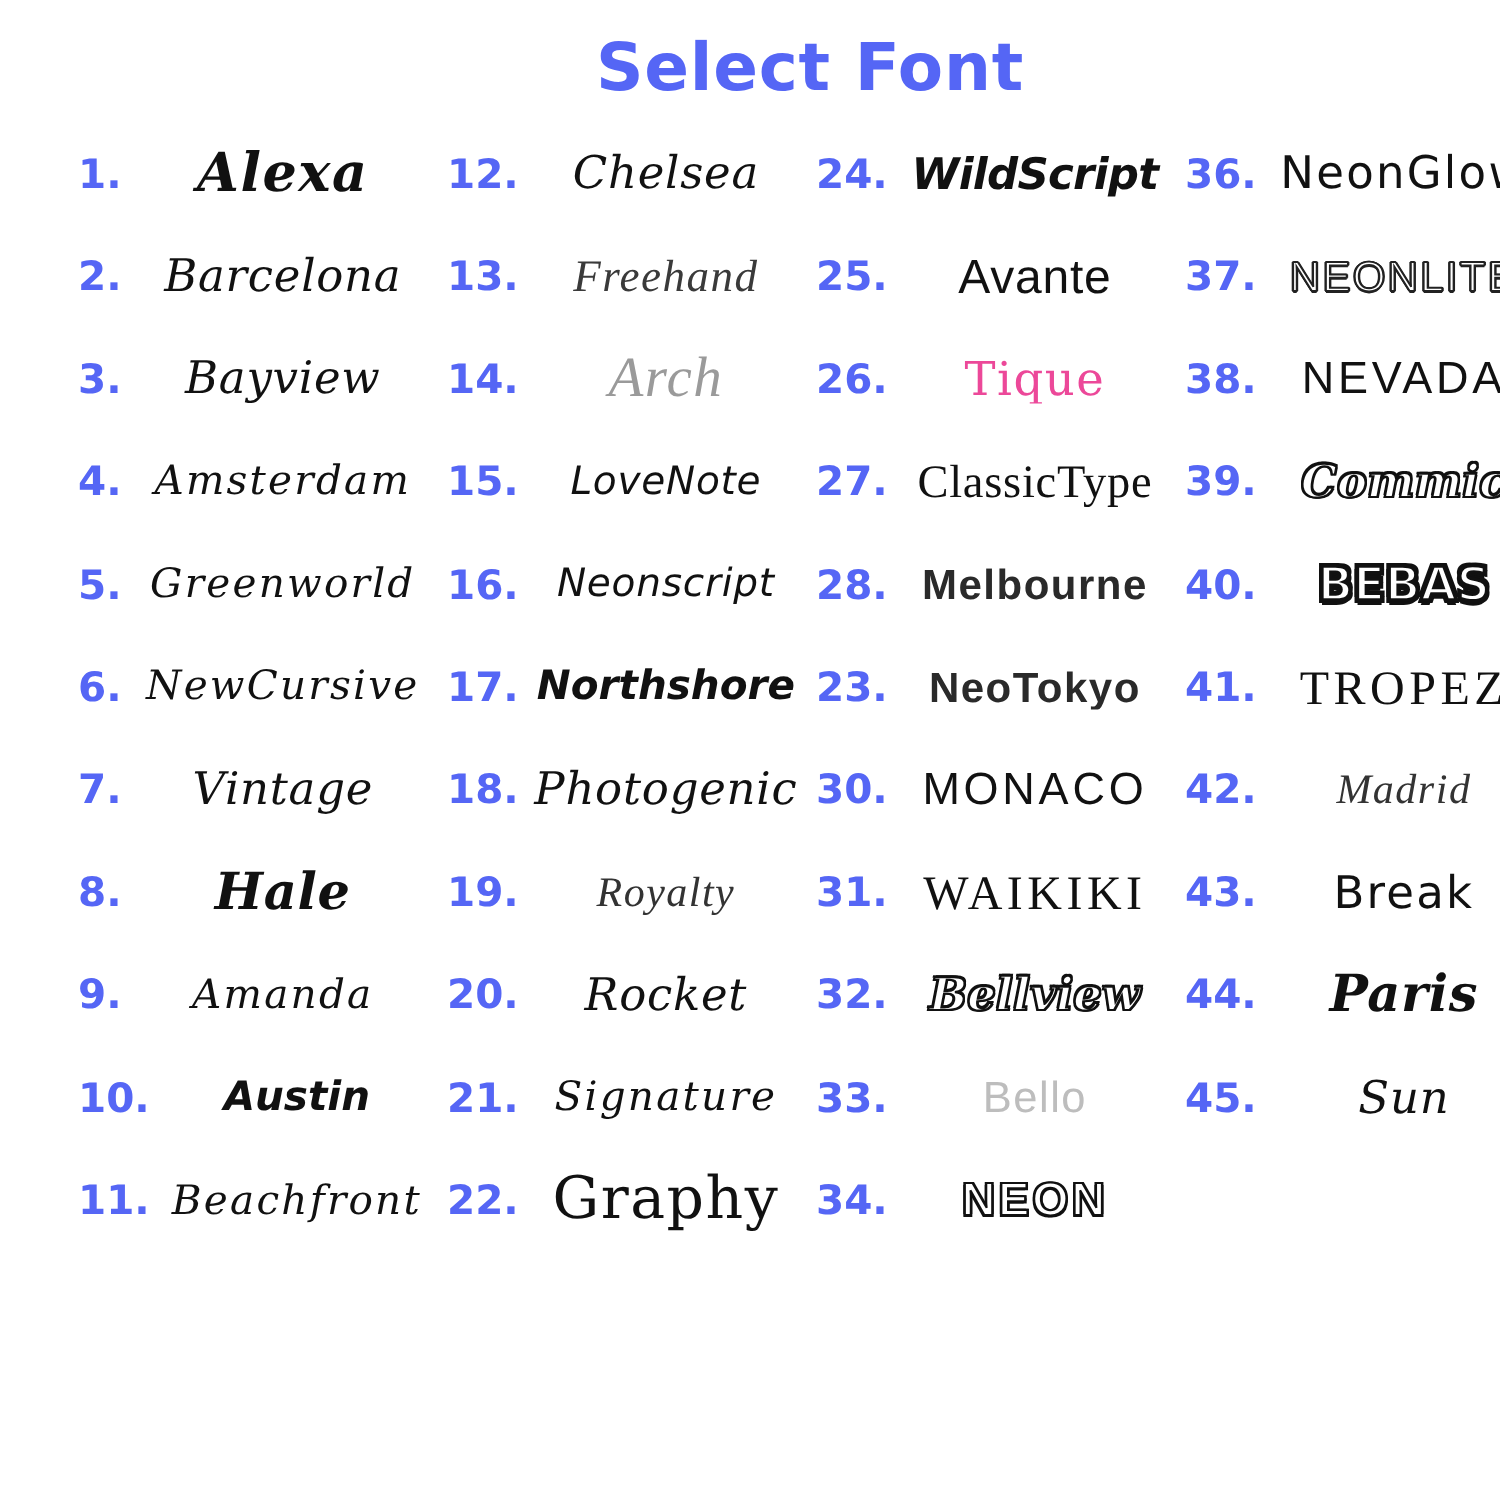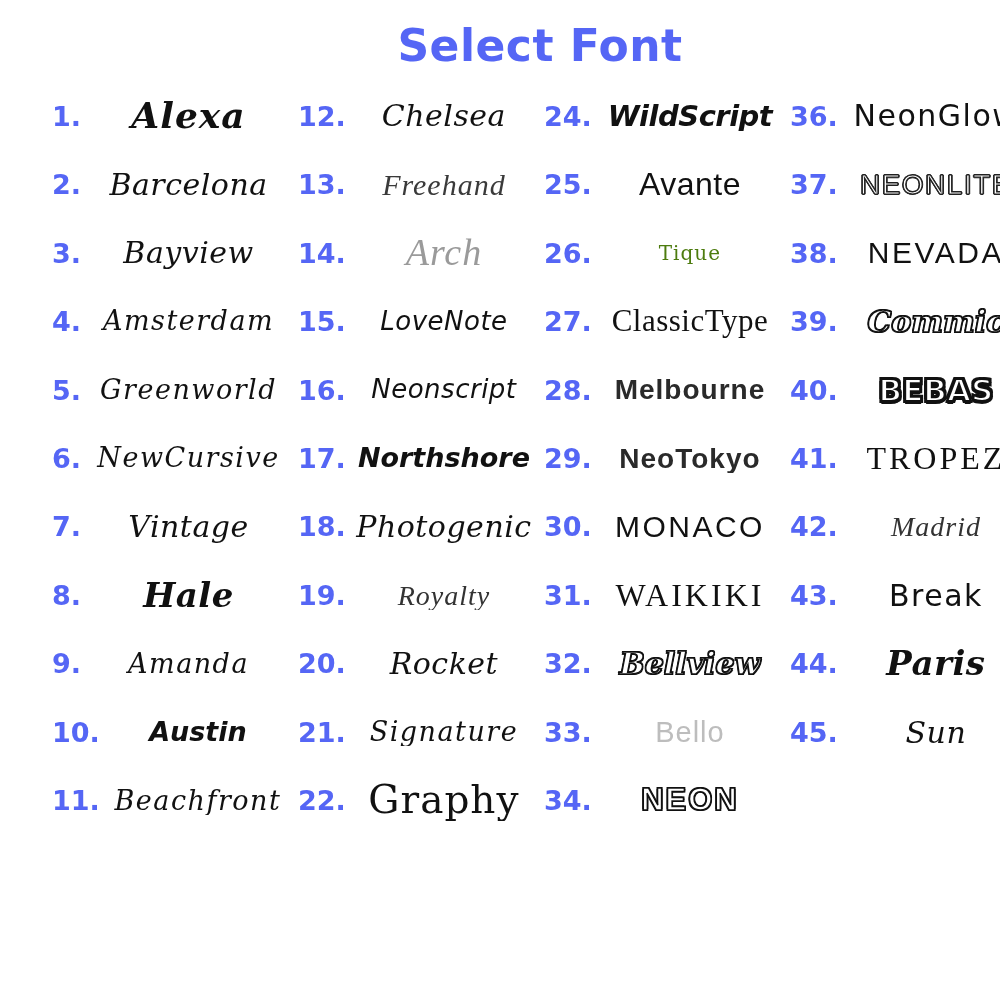--- a/index.html
+++ b/index.html
@@ -217,23 +217,23 @@
     color: #9a9a9a;
   }
   .s-faint-sans {
     font-family: "Liberation Sans", sans-serif;
     font-size: 29px;
     letter-spacing: 1px;
     color: #bdbdbd;
   }
   .s-grey-serif {
     font-family: "DejaVu Serif", serif;
-    font-size: 20px;
-    letter-spacing: 1px;
-    color: #4d7c0f;
+    font-size: 31px;
+    letter-spacing: 1px;
+    color: #ec4899;
   }
   .s-round {
     font-family: "DejaVu Sans", sans-serif;
     font-size: 30px;
     letter-spacing: 1.5px;
   }
 </style>
 </head>
 <body>
 
@@ -330,21 +330,21 @@
 
     <div class="cell">
       <span class="num">6.</span>
       <span class="name s-script-thin">NewCursive</span>
     </div>
     <div class="cell">
       <span class="num">17.</span>
       <span class="name s-hand-bold">Northshore</span>
     </div>
     <div class="cell">
-      <span class="num">29.</span>
+      <span class="num">23.</span>
       <span class="name s-sans-thin">NeoTokyo</span>
     </div>
     <div class="cell">
       <span class="num">41.</span>
       <span class="name s-caps-tall">Tropez</span>
     </div>
 
     <div class="cell">
       <span class="num">7.</span>
       <span class="name s-script">Vintage</span>

